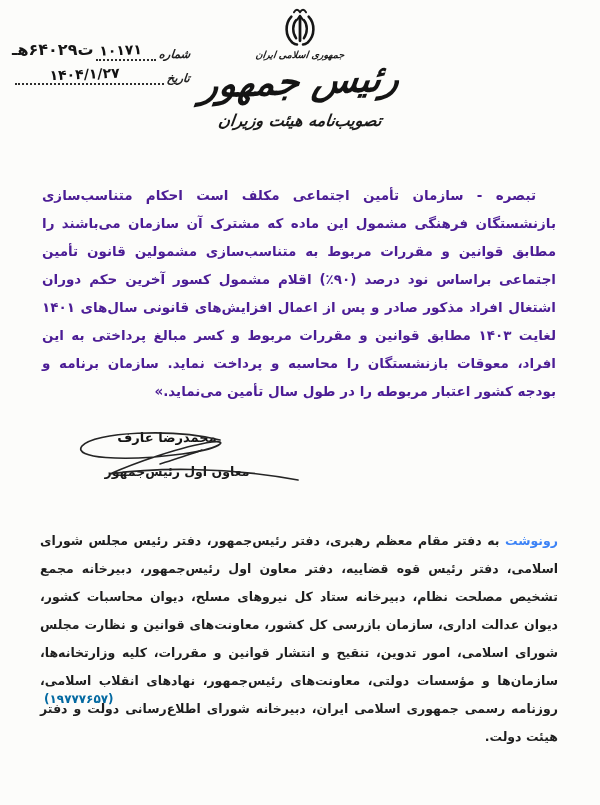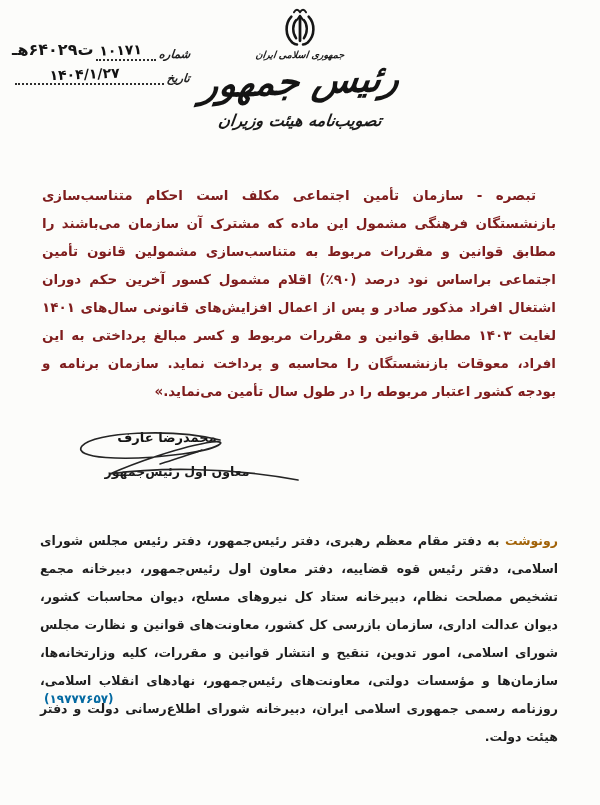--- a/index.html
+++ b/index.html
@@ -58,21 +58,21 @@
   .doc-type {
     font-size:16px; font-weight:700; font-style:italic;
     transform:skewX(-7deg); color:#1a1a1a; margin-top:8px;
   }
 
   
   .body-text {
     position:absolute; top:181px; right:44px; left:42px;
     font-size:13.5px; font-weight:700; line-height:28px;
     text-align:justify; text-align-last:right;
-    color:#7f1d1d; direction:rtl;
+    color:#4c1d95; direction:rtl;
     text-indent:20px;
   }
 
   
   .signature-block {
     position:absolute; top:424px; left:52px; width:250px; height:80px;
     text-align:center; direction:rtl;
   }
   .sig-name {
     position:absolute; top:6px; left:40px; right:60px;
@@ -84,21 +84,21 @@
   }
   .sig-swirl { position:absolute; top:0; left:0; }
 
   
   .cc-block {
     position:absolute; top:527px; right:42px; left:40px;
     font-size:12.5px; font-weight:700; line-height:28px;
     text-align:justify; text-align-last:right;
     color:#1e1e1e; direction:rtl;
   }
-  .cc-label { font-weight:700; color:#a16207; }
+  .cc-label { font-weight:700; color:#3b82f6; }
   .cc-ref {
     position:absolute; top:692px; left:44px;
     font-size:12px; font-weight:700; color:#0369a1;
     direction:ltr;
   }
 </style>
 </head>
 <body>
 
 <div class="page">

